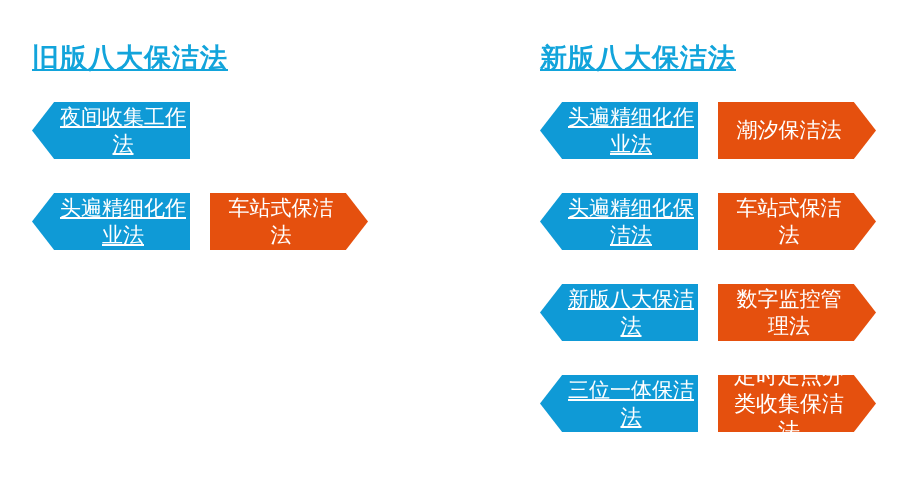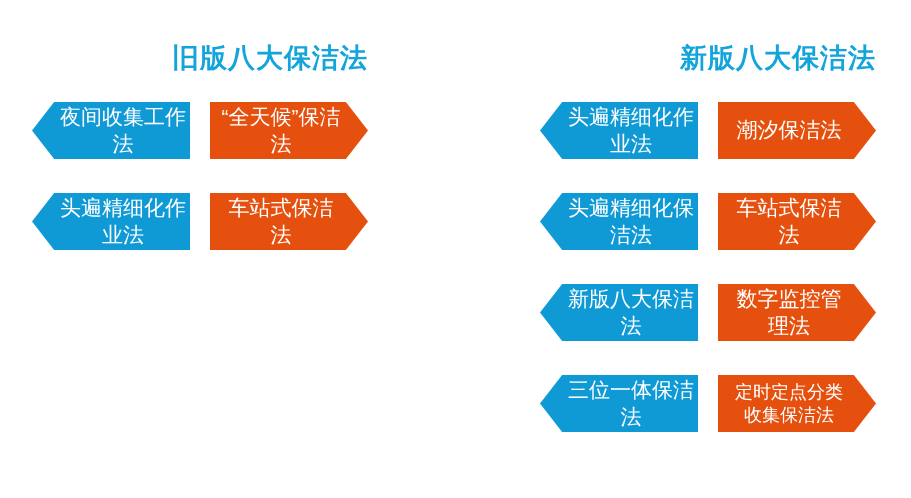--- a/index.html
+++ b/index.html
@@ -21,28 +21,29 @@
   }
   .group {
     position: absolute;
     top: 40px;
     width: 336px;
   }
   .group.left  { left: 32px; }
   .group.right { left: 540px; }
   .group-title {
     width: 100%;
-    text-align: right;
+    text-align: left;
     font-size: 27px;
     font-weight: bold;
     color: var(--title-color);
     letter-spacing: 1px;
     margin-bottom: 26px;
     height: 36px;
     line-height: 36px;
+    text-decoration: underline;
   }
   .row {
     display: flex;
     gap: 20px;
     margin-bottom: 34px;
   }
   .arrow {
     width: 158px;
     height: 57px;
     display: flex;
@@ -52,43 +53,41 @@
     color: #ffffff;
     font-size: 21px;
     line-height: 1.25;
     word-break: break-all;
   }
   .arrow.blue {
     background: var(--blue);
     clip-path: polygon(0 50%, 14% 0, 100% 0, 100% 100%, 14% 100%);
     padding-left: 26px;
     padding-right: 2px;
+    text-decoration: underline;
   }
   .arrow.orange {
     background: var(--orange);
     clip-path: polygon(0 0, 86% 0, 100% 50%, 86% 100%, 0 100%);
     padding-left: 10px;
     padding-right: 26px;
   }
-  .arrow .label.long { font-size: 18px; }
+  .arrow .label.long { font-size: 22px; }
 </style>
 </head>
 <body>
 
 <div class="canvas">
 
   <div class="group left">
     <div class="group-title">旧版八大保洁法</div>
 
     <div class="row">
       <div class="arrow blue">
         <span class="label">夜间收集工作法</span>
-      </div>
-      <div class="arrow orange">
-        <span class="label">“全天候”保洁法</span>
       </div>
     </div>
 
     <div class="row">
       <div class="arrow blue">
         <span class="label">头遍精细化作业法</span>
       </div>
       <div class="arrow orange">
         <span class="label">车站式保洁法</span>
       </div>

